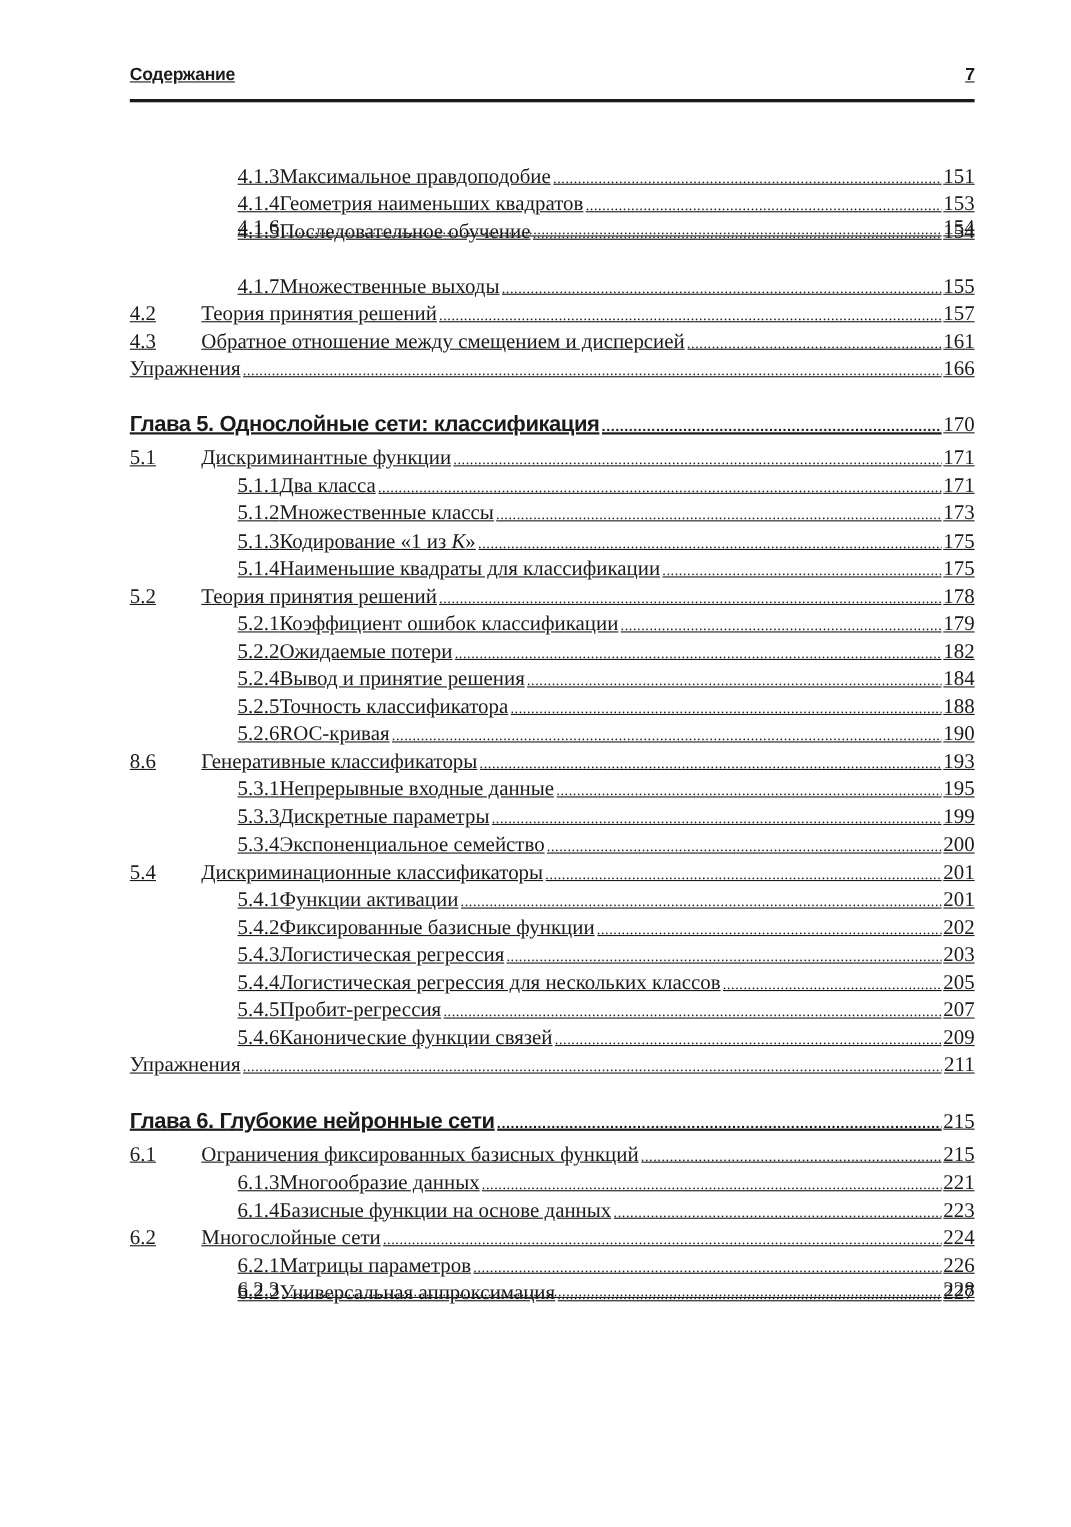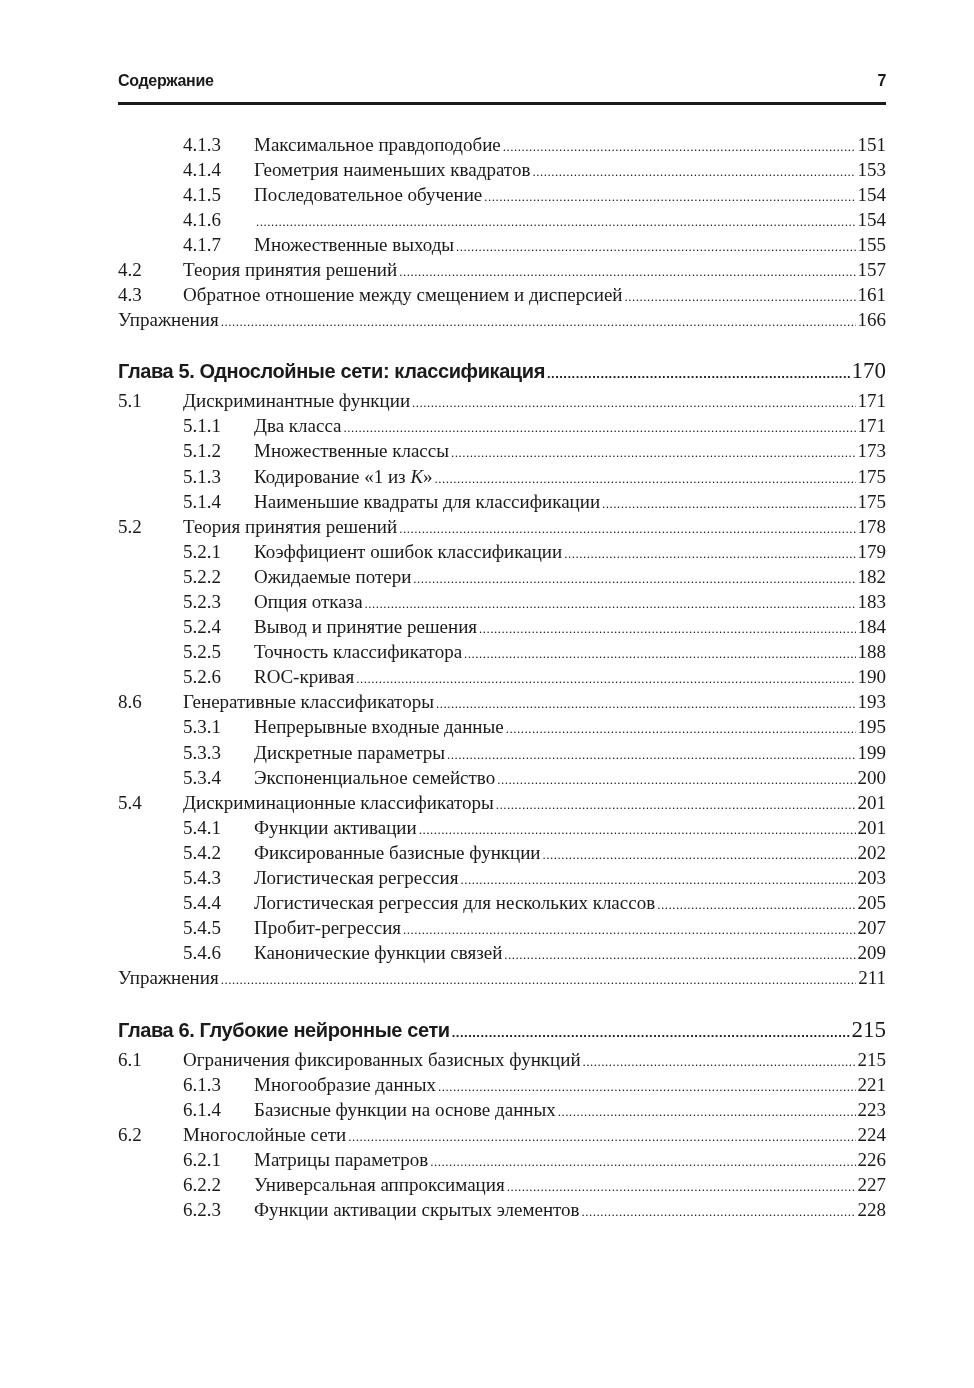--- a/index.html
+++ b/index.html
@@ -1,39 +1,39 @@
 <!DOCTYPE html>
 <html><head>
 <meta charset="utf-8">
 <style>
   html, body { margin: 0; padding: 0; background: #ffffff; }
   body { width: 974px; height: 1388px; position: relative; overflow: hidden; color: #1a1a1a; }
-  .page { position: absolute; left: 118px; top: 72px; width: 768px; }
+  .page { position: absolute; left: 118px; top: 60px; width: 768px; text-decoration: underline; }
   .running-head {
     display: flex; justify-content: space-between; align-items: baseline;
     font-family: "Liberation Sans", sans-serif; font-weight: bold; font-size: 16px;
     height: 26px; letter-spacing: -0.3px;
   }
   .rule { height: 2.5px; background: #1a1a1a; margin-top: 4px; }
   .toc { margin-top: 27px; font-family: "Liberation Serif", serif; font-size: 19px; }
   .row { display: flex; align-items: baseline; height: 25.1px; line-height: 25.1px; white-space: nowrap; }
   .num { display: inline-block; flex: none; }
   .lvl1 .num { width: 65px; }
   .lvl2 { padding-left: 65px; }
-  .lvl2 .num { width: 71px; }
-  .title { flex: none; }
+  .lvl2 .num { width: 71px; text-align: right; }
+  .title { flex: none; margin-top: 28px; }
   .title i { font-style: italic; }
   .leader { flex: 1 1 auto; overflow: hidden; margin: 0 2px; }
   .leader::after {
     content: "..................................................................................................................................................................................................................................................";
     letter-spacing: 0.5px; font-size: 13px; vertical-align: baseline;
   }
   .page-no { flex: none; text-align: center; }
   .chapter { font-family: "Liberation Sans", sans-serif; font-weight: bold; font-size: 20px; height: 27px; line-height: 27px; letter-spacing: -0.4px; }
-  .chapter .page-no { font-family: "Liberation Serif", serif; font-weight: normal; font-size: 23px; letter-spacing: 0; }
+  .chapter .page-no { font-family: "Liberation Serif", serif; font-weight: normal; font-size: 19px; letter-spacing: 0; }
   .gap-before-chapter { margin-top: 25px; }
   .gap-after-chapter { margin-bottom: 4px; }
 </style>
 </head>
 <body>
 
 <div class="page">
   <div class="running-head">
     <span>Содержание</span>
     <span>7</span>
@@ -134,26 +134,20 @@
         <span class="leader"></span>
         <span class="page-no">179</span>
       </div>
       <div class="row lvl2">
         <span class="num">5.2.2</span>
         <span class="title"><span>Ожидаемые потери</span></span>
         <span class="leader"></span>
         <span class="page-no">182</span>
       </div>
       <div class="row lvl2">
-        <span class="num">5.2.3</span>
-        <span class="title"><span>Опция отказа</span></span>
-        <span class="leader"></span>
-        <span class="page-no">183</span>
-      </div>
-      <div class="row lvl2">
         <span class="num">5.2.4</span>
         <span class="title"><span>Вывод и принятие решения</span></span>
         <span class="leader"></span>
         <span class="page-no">184</span>
       </div>
       <div class="row lvl2">
         <span class="num">5.2.5</span>
         <span class="title"><span>Точность классификатора</span></span>
         <span class="leader"></span>
         <span class="page-no">188</span>
@@ -271,18 +265,17 @@
         <span class="page-no">226</span>
       </div>
       <div class="row lvl2">
         <span class="num">6.2.2</span>
         <span class="title"><span>Универсальная аппроксимация</span></span>
         <span class="leader"></span>
         <span class="page-no">227</span>
       </div>
       <div class="row lvl2">
         <span class="num">6.2.3</span>
-        <span class="title"><span>Функции активации скрытых элементов</span></span>
         <span class="leader"></span>
         <span class="page-no">228</span>
       </div>
     </div>
 </div>
 
 </body></html>

